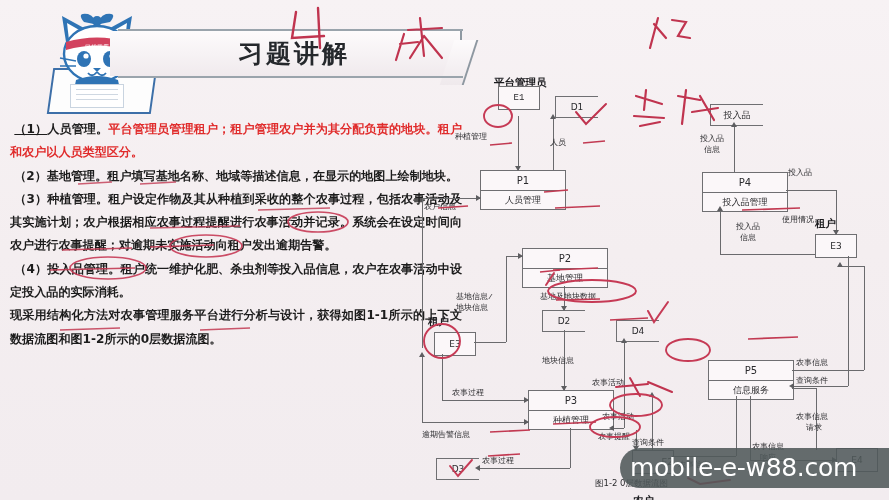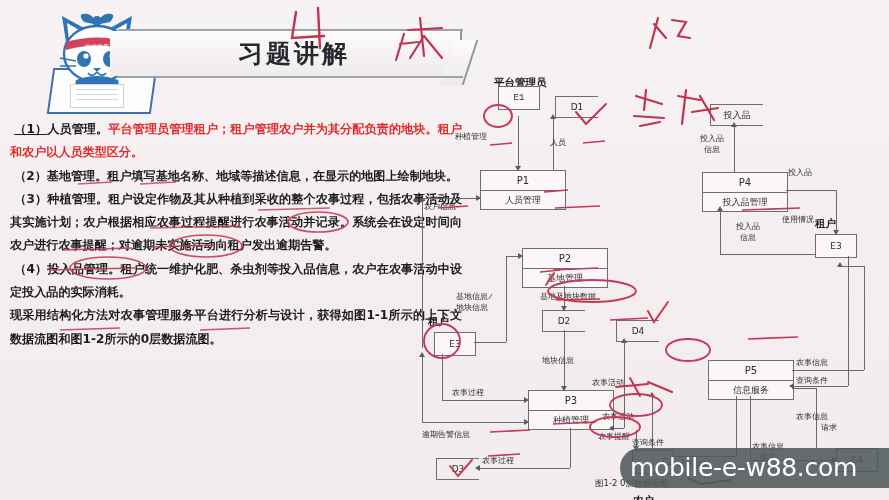--- a/index.html
+++ b/index.html
@@ -297,21 +297,21 @@
     <div class="flab" style="left:178px;top:362px;">农事提醒</div>
     <div class="flab" style="left:280px;top:64px;">投入品</div>
     <div class="flab" style="left:284px;top:75px;">信息</div>
     <div class="flab" style="left:316px;top:152px;">投入品</div>
     <div class="flab" style="left:320px;top:163px;">信息</div>
     <div class="flab" style="left:368px;top:98px;">投入品</div>
     <div class="flab" style="left:362px;top:109px;margin-top:36px;">使用情况</div>
     <div class="flab" style="left:376px;top:288px;">农事信息</div>
     <div class="flab" style="left:376px;top:306px;">查询条件</div>
     <div class="flab" style="left:376px;top:342px;">农事信息</div>
-    <div class="flab" style="left:386px;top:353px;margin-left:15px;">请求</div>
+    <div class="flab" style="left:386px;top:353px;">请求</div>
     <div class="flab" style="left:212px;top:368px;">查询条件</div>
     <div class="flab" style="left:258px;top:390px;">农事信息</div>
     <div class="flab" style="left:332px;top:372px;">农事信息</div>
     <div class="flab" style="left:340px;top:383px;">响应</div>
   </div>
 
   <div class="caption">图1-2  0层数据流图</div>
 
   <svg class="hw" style="left:0;top:0;width:889px;height:500px;">
 

